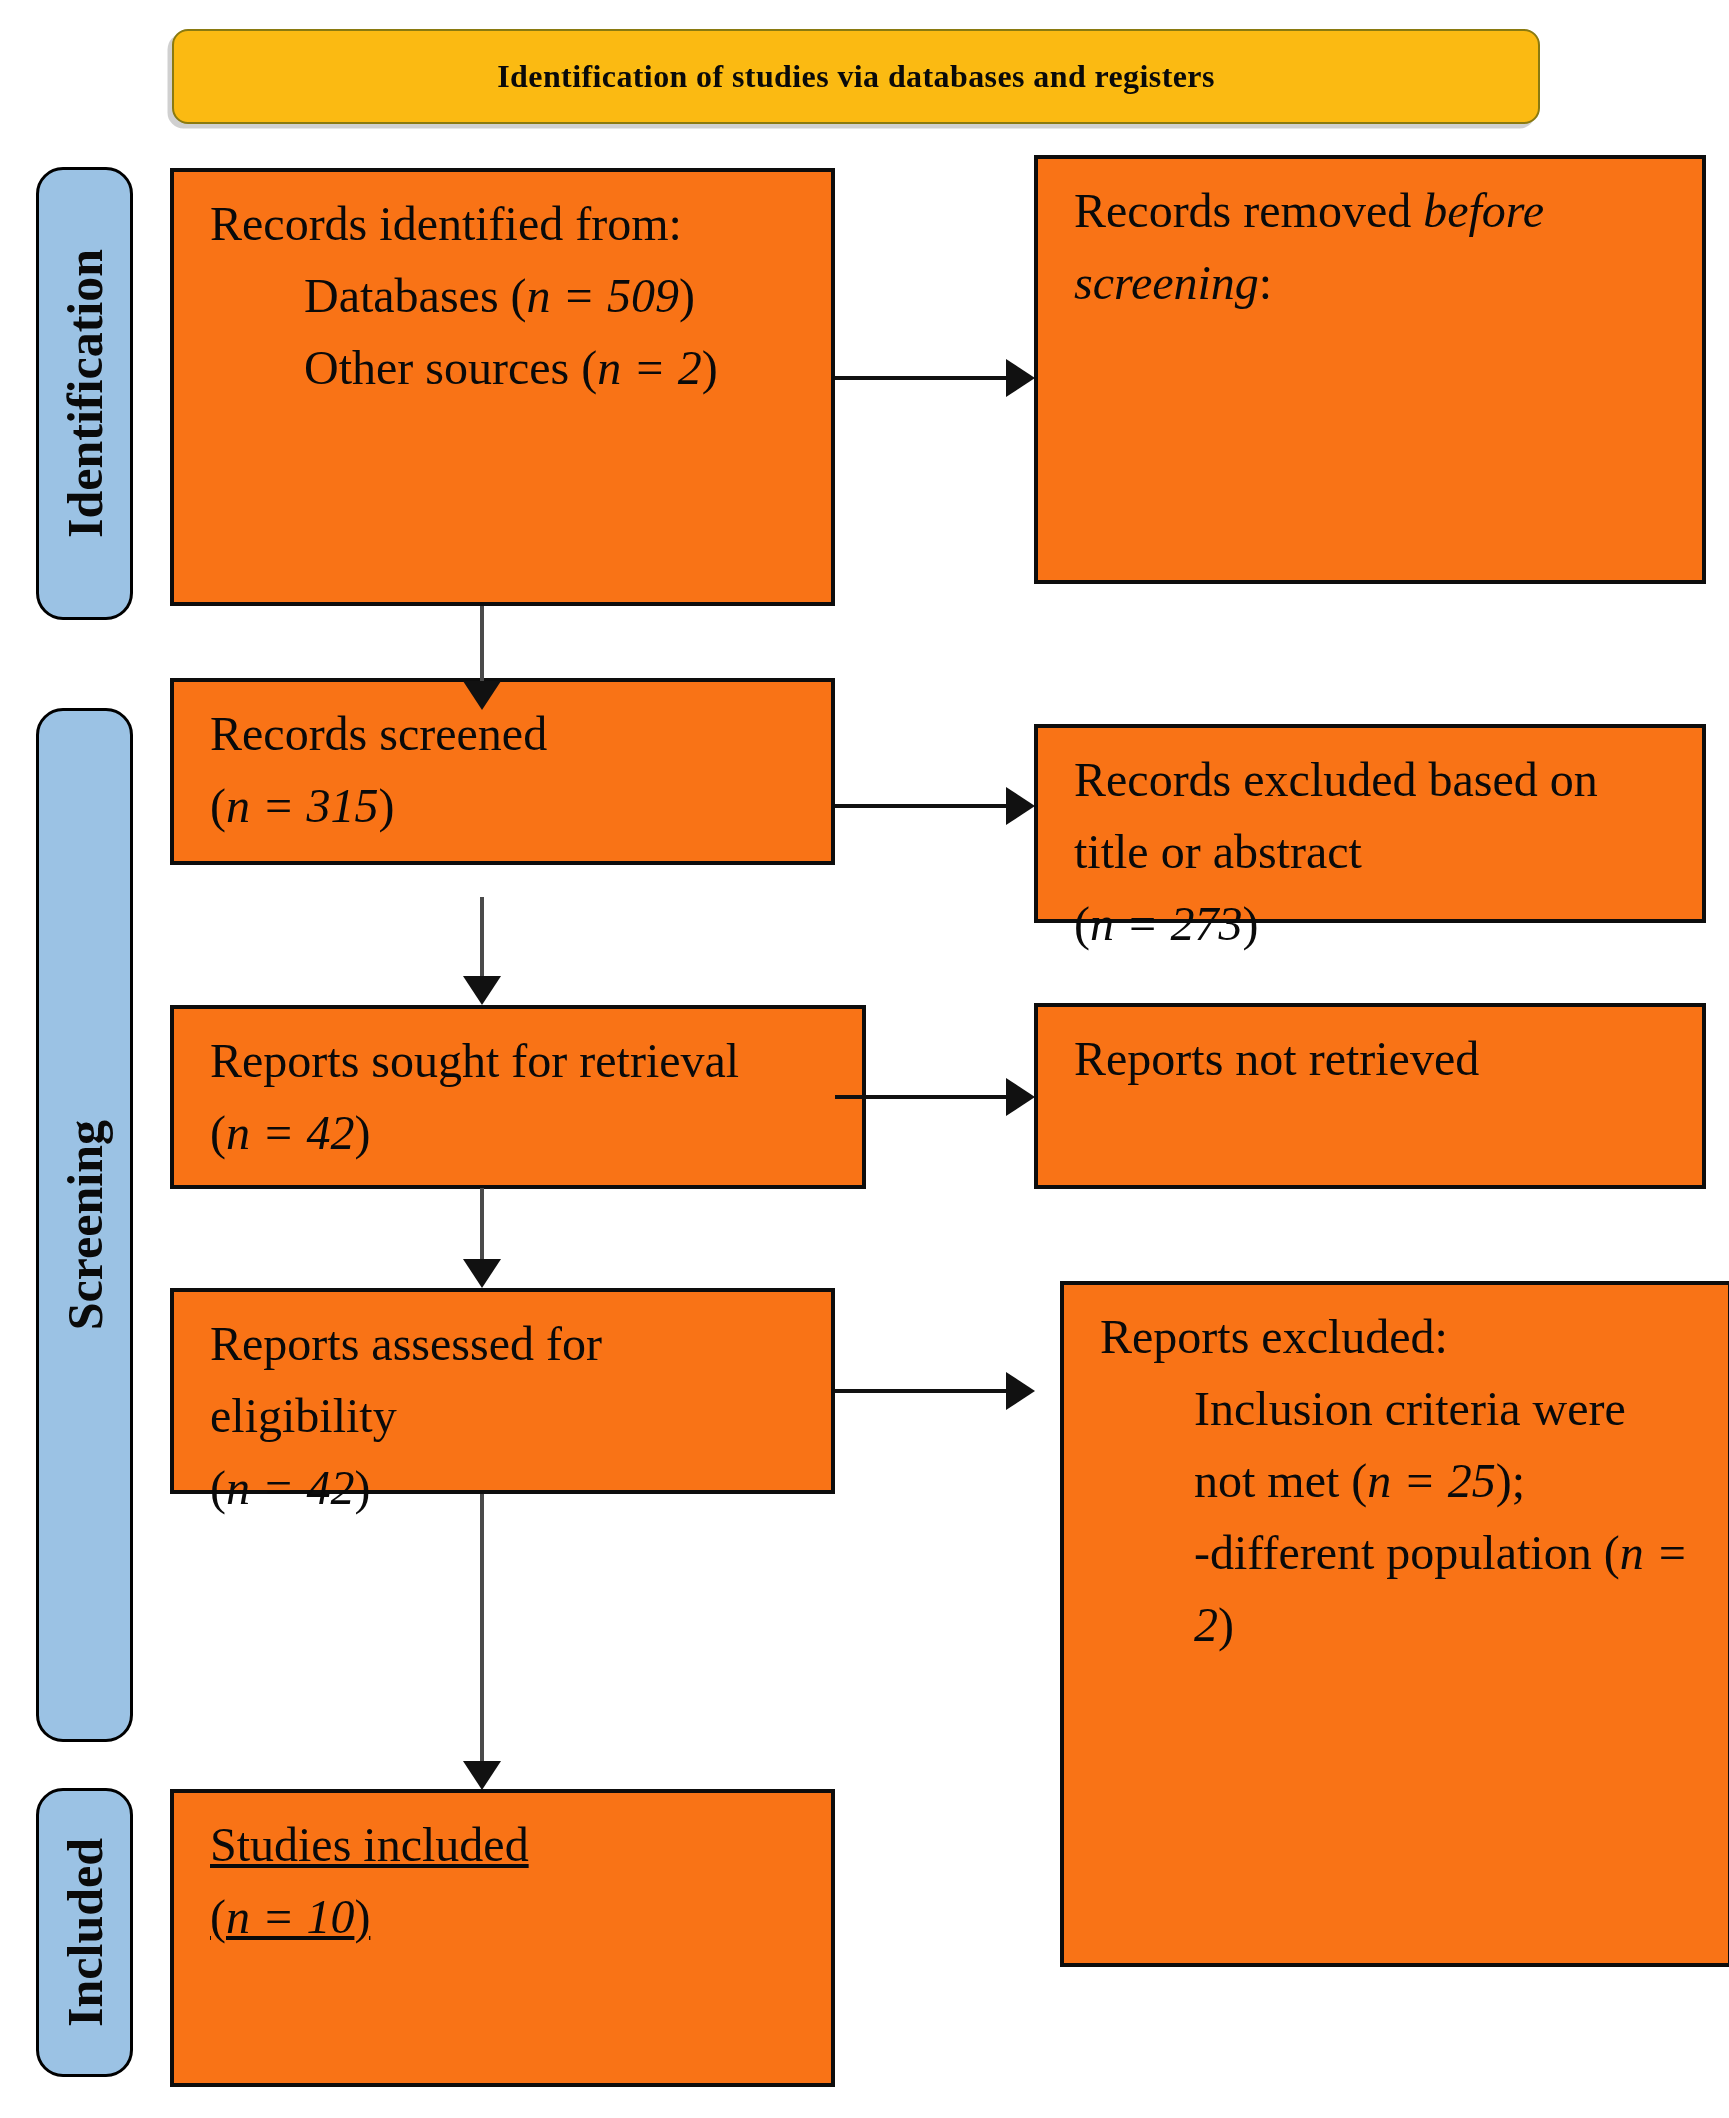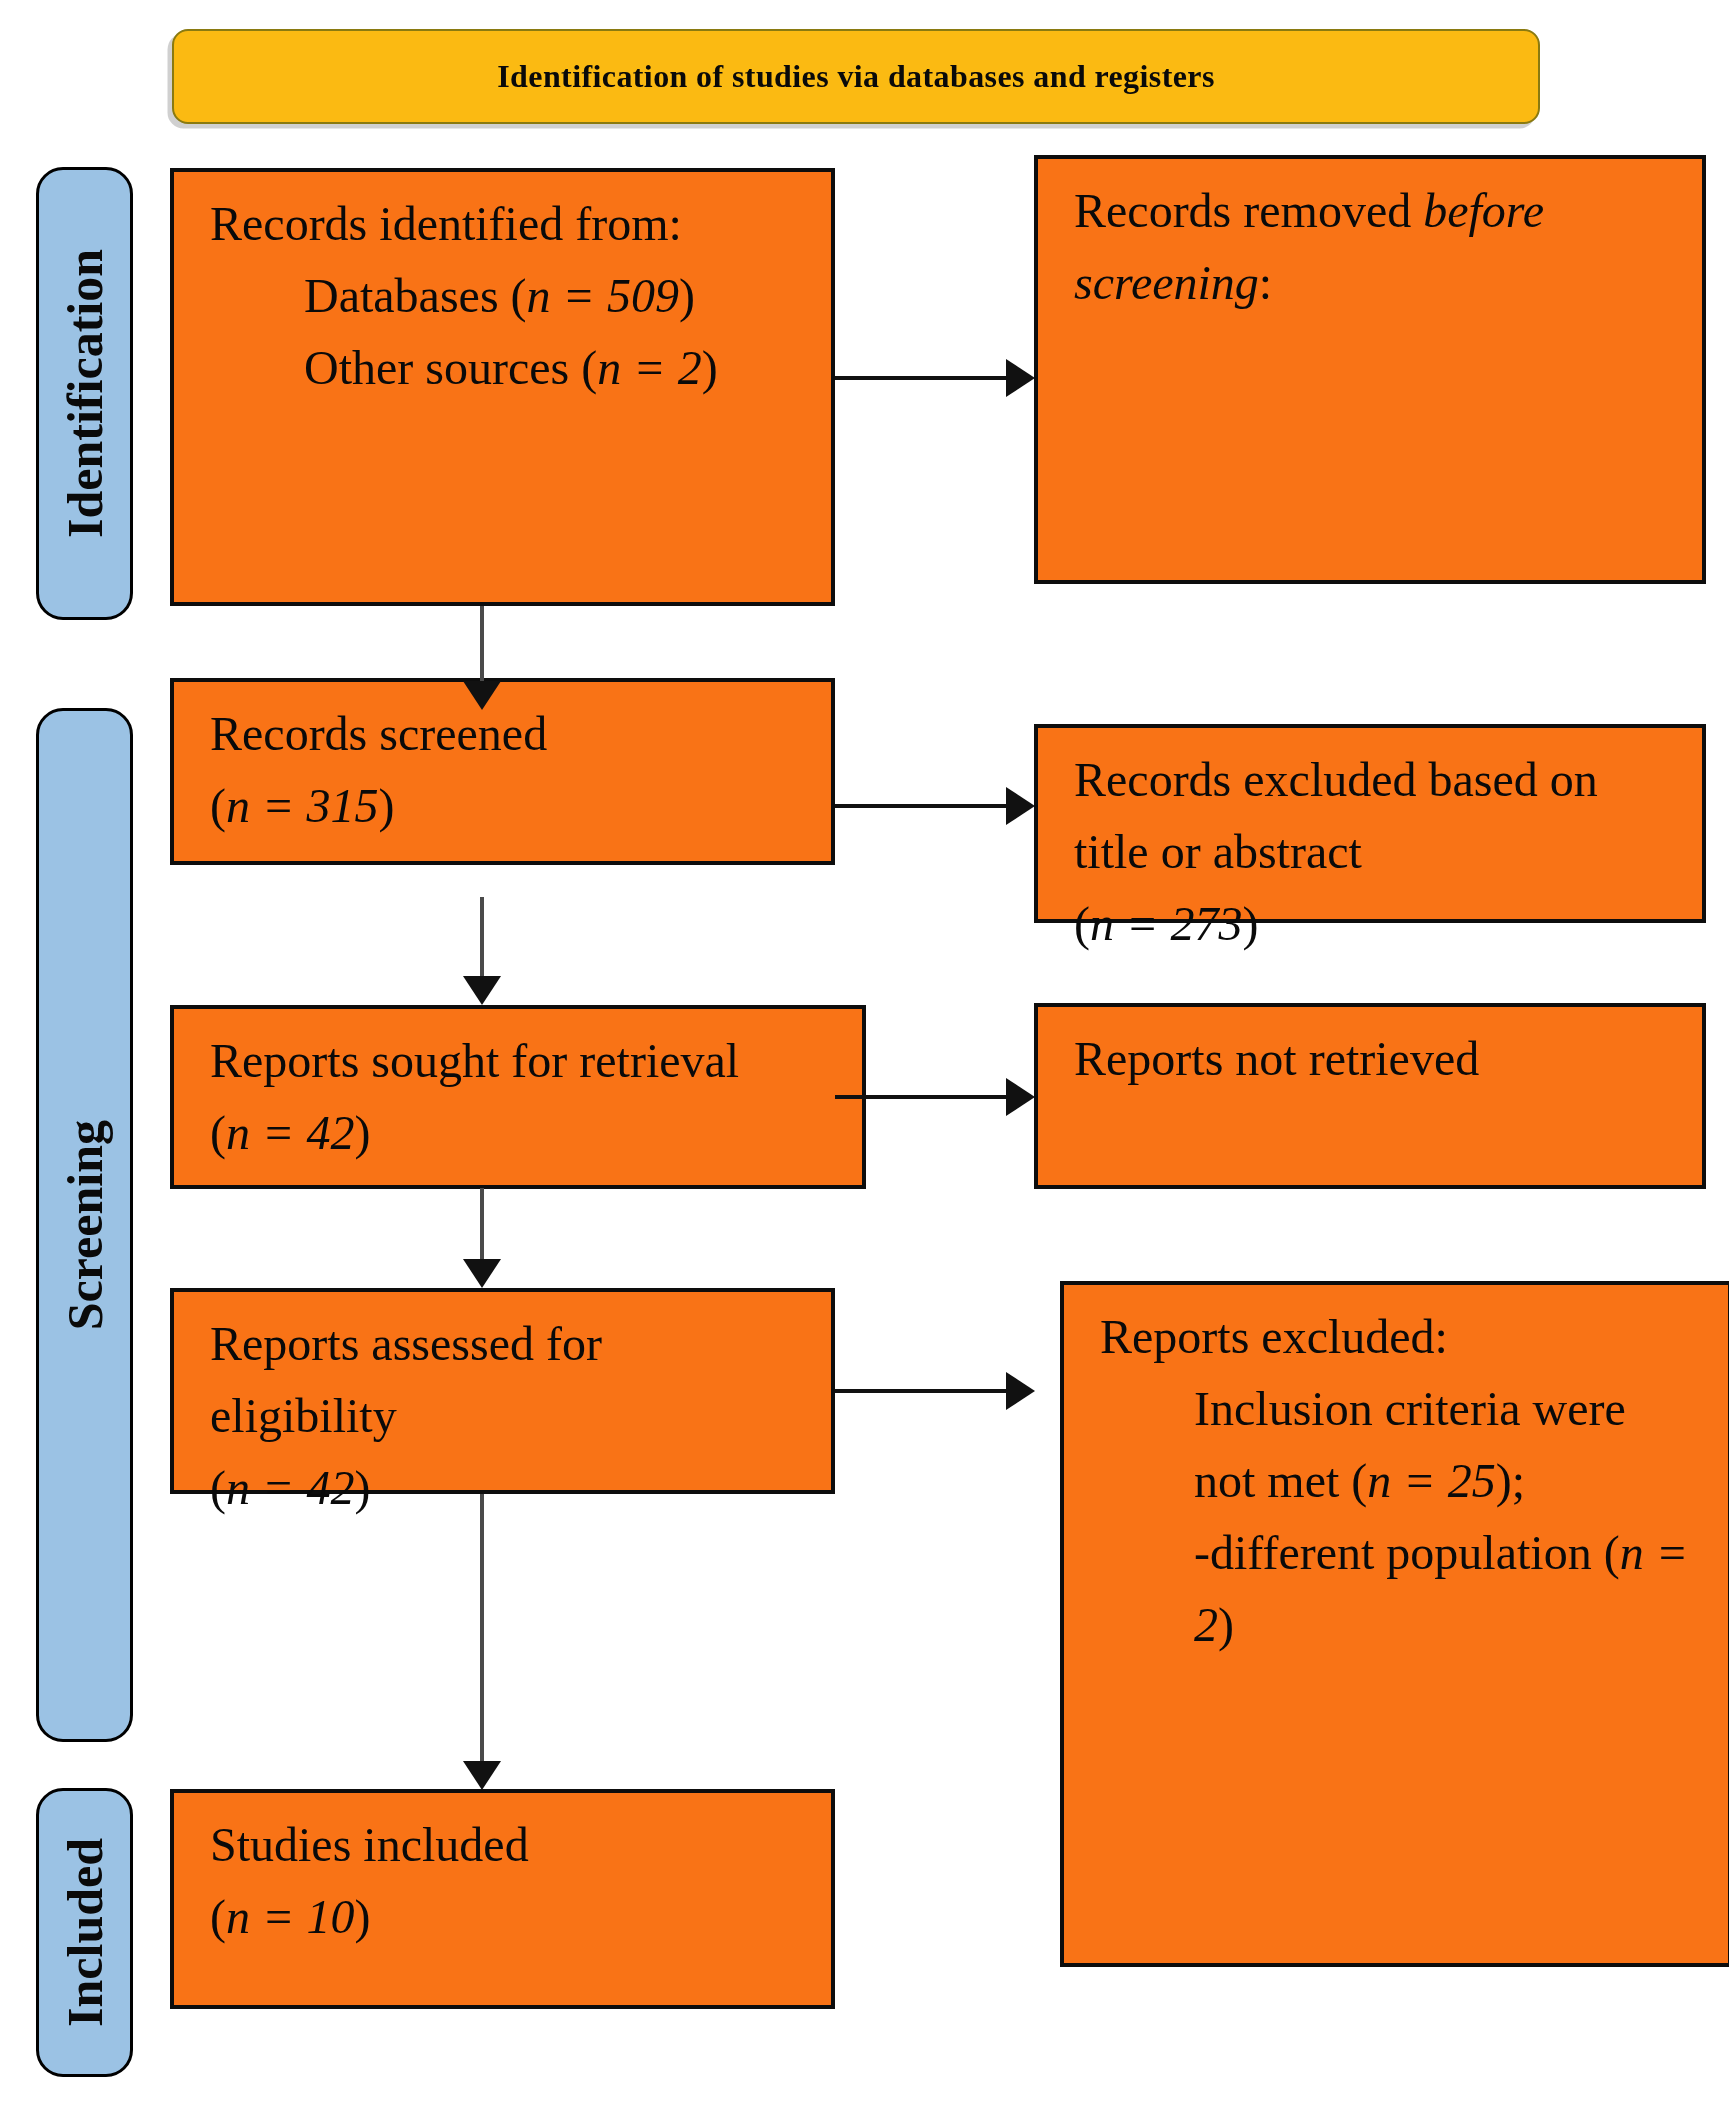--- a/index.html
+++ b/index.html
@@ -50,21 +50,21 @@
     padding:16px 36px;
   }
   .box p{margin:0;}
   .indent{margin-left:94px !important;}
   .nowrap{white-space:nowrap;}
   .box i{font-style:italic;}
   .box-l1{left:170px;top:168px;width:665px;height:438px;}
   .box-l2{left:170px;top:678px;width:665px;height:187px;}
   .box-l3{left:170px;top:1005px;width:696px;height:184px;}
   .box-l4{left:170px;top:1288px;width:665px;height:206px;}
-  .box-l5{left:170px;top:1789px;width:665px;height:220px;}
+  .box-l5{left:170px;top:1789px;width:665px;height:298px;text-decoration:underline;}
   .box-r1{left:1034px;top:155px;width:672px;height:429px;}
   .box-r2{left:1034px;top:724px;width:672px;height:199px;}
   .box-r3{left:1034px;top:1003px;width:672px;height:186px;}
   .box-r4{left:1060px;top:1281px;width:672px;height:686px;}
   
   .harrow{position:absolute;left:835px;width:173px;height:3.6px;background:#111111;}
   .harrow::after{
     content:"";position:absolute;right:-27px;top:50%;transform:translateY(-50%);
     border:19px solid transparent;border-right:0;border-left:29px solid #111111;
   }

